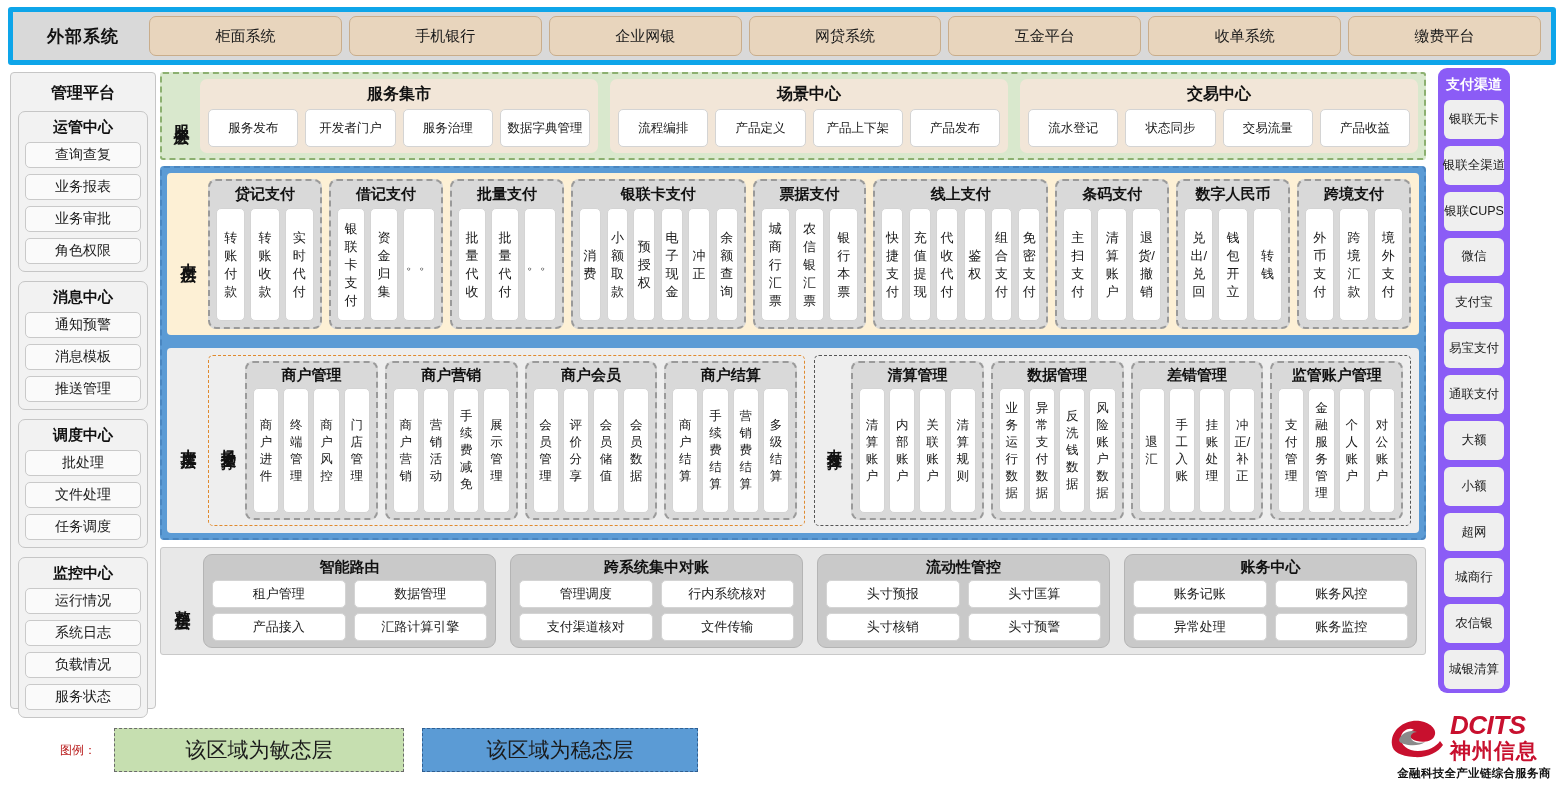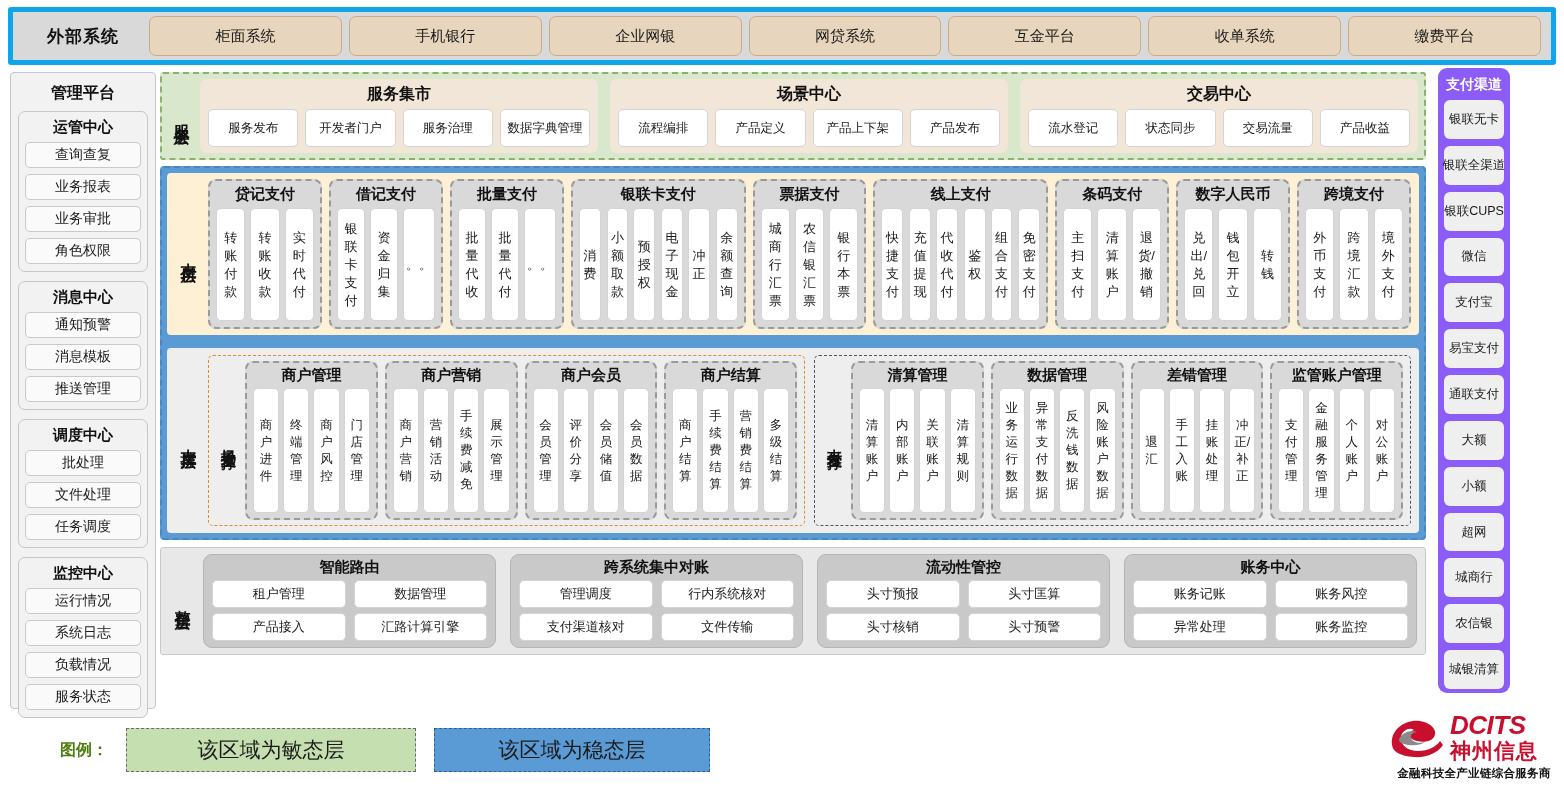--- a/index.html
+++ b/index.html
@@ -153,21 +153,21 @@
   .right-title { font-size: 14px; font-weight: bold; color: #ffffff; text-align: center; padding: 4px 0 6px; }
   .rchips { flex: 1; display: flex; flex-direction: column; gap: 7px; }
   .rchip {
     flex: 1; background: #efefef; border-radius: 6px;
     display: flex; align-items: center; justify-content: center;
     font-size: 12.5px; color: #1a1a1a; text-align: center; white-space: nowrap;
   }
 
   
   .legend { position: absolute; left: 60px; top: 728px; display: flex; align-items: center; gap: 18px; }
-  .legend-label { font-size: 16px; color: #4d7c0f; font-weight: bold; }
+  .legend-label { font-size: 12px; color: #b91c1c; }
   .legend-box {
     width: 290px; height: 44px; display: flex; align-items: center; justify-content: center;
     font-size: 21px; color: #1a1a1a;
   }
   .legend-agile { background: #c6dfb0; border: 1px dashed #6a6a6a; }
   .legend-stable { background: #5b9bd5; border: 1px dashed #2f5f92; width: 276px; }
 
   
   .logo { position: absolute; left: 1386px; top: 712px; width: 176px; height: 82px; }
   .logo-row { display: flex; align-items: center; gap: 4px; }

